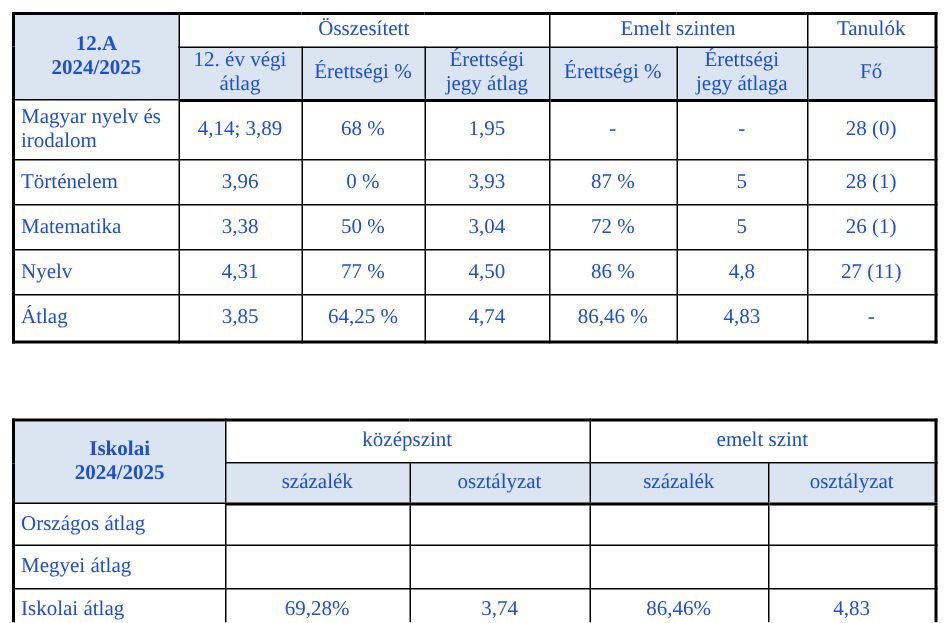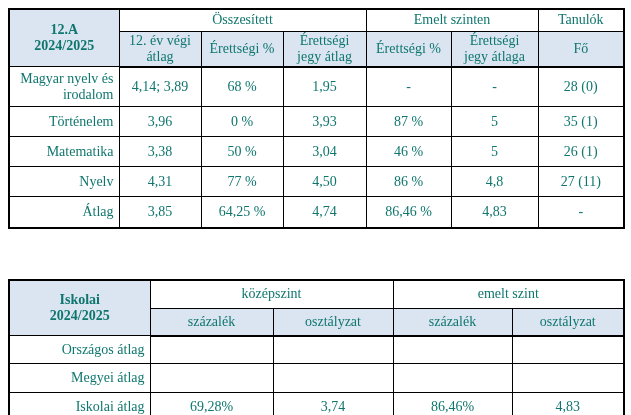--- a/index.html
+++ b/index.html
@@ -2,21 +2,21 @@
 <html><head>
 <meta charset="utf-8">
 <style>
   html, body { margin: 0; padding: 0; background: #ffffff; }
   .page {
     position: relative;
     width: 631px;
     height: 415px;
     background: #ffffff;
     font-family: "Liberation Serif", serif;
-    color: #0f766e;
+    color: #1d4ed8;
     overflow: hidden;
   }
   table {
     border-collapse: collapse;
     table-layout: fixed;
     margin-left: 8px;
     width: 615px;
     border: 2px solid #000;
   }
   .t1 { margin-top: 8px; }
@@ -26,21 +26,21 @@
     text-align: center;
     vertical-align: middle;
     font-size: 14px;
     line-height: 1.15;
     padding: 1px 5px;
     overflow: hidden;
   }
   .blue { background: #dbe5f1; }
   .sub-row td { border-bottom-width: 2px; }
   .corner { font-weight: bold; }
-  .label-cell { text-align: right; padding-left: 4px; }
+  .label-cell { text-align: left; padding-left: 4px; }
 </style>
 </head>
 <body>
 
 <div class="page">
 
   <table class="t1">
     <colgroup>
       <col style="width:110px">
         <col style="width:82px">
@@ -77,28 +77,28 @@
         <td>-</td>
         <td>28 (0)</td>
       </tr>
       <tr style="height:30px">
         <td class="label-cell">Történelem</td>
         <td>3,96</td>
         <td>0 %</td>
         <td>3,93</td>
         <td>87 %</td>
         <td>5</td>
-        <td>35 (1)</td>
+        <td>28 (1)</td>
       </tr>
       <tr style="height:30px">
         <td class="label-cell">Matematika</td>
         <td>3,38</td>
         <td>50 %</td>
         <td>3,04</td>
-        <td>46 %</td>
+        <td>72 %</td>
         <td>5</td>
         <td>26 (1)</td>
       </tr>
       <tr style="height:30px">
         <td class="label-cell">Nyelv</td>
         <td>4,31</td>
         <td>77 %</td>
         <td>4,50</td>
         <td>86 %</td>
         <td>4,8</td>

